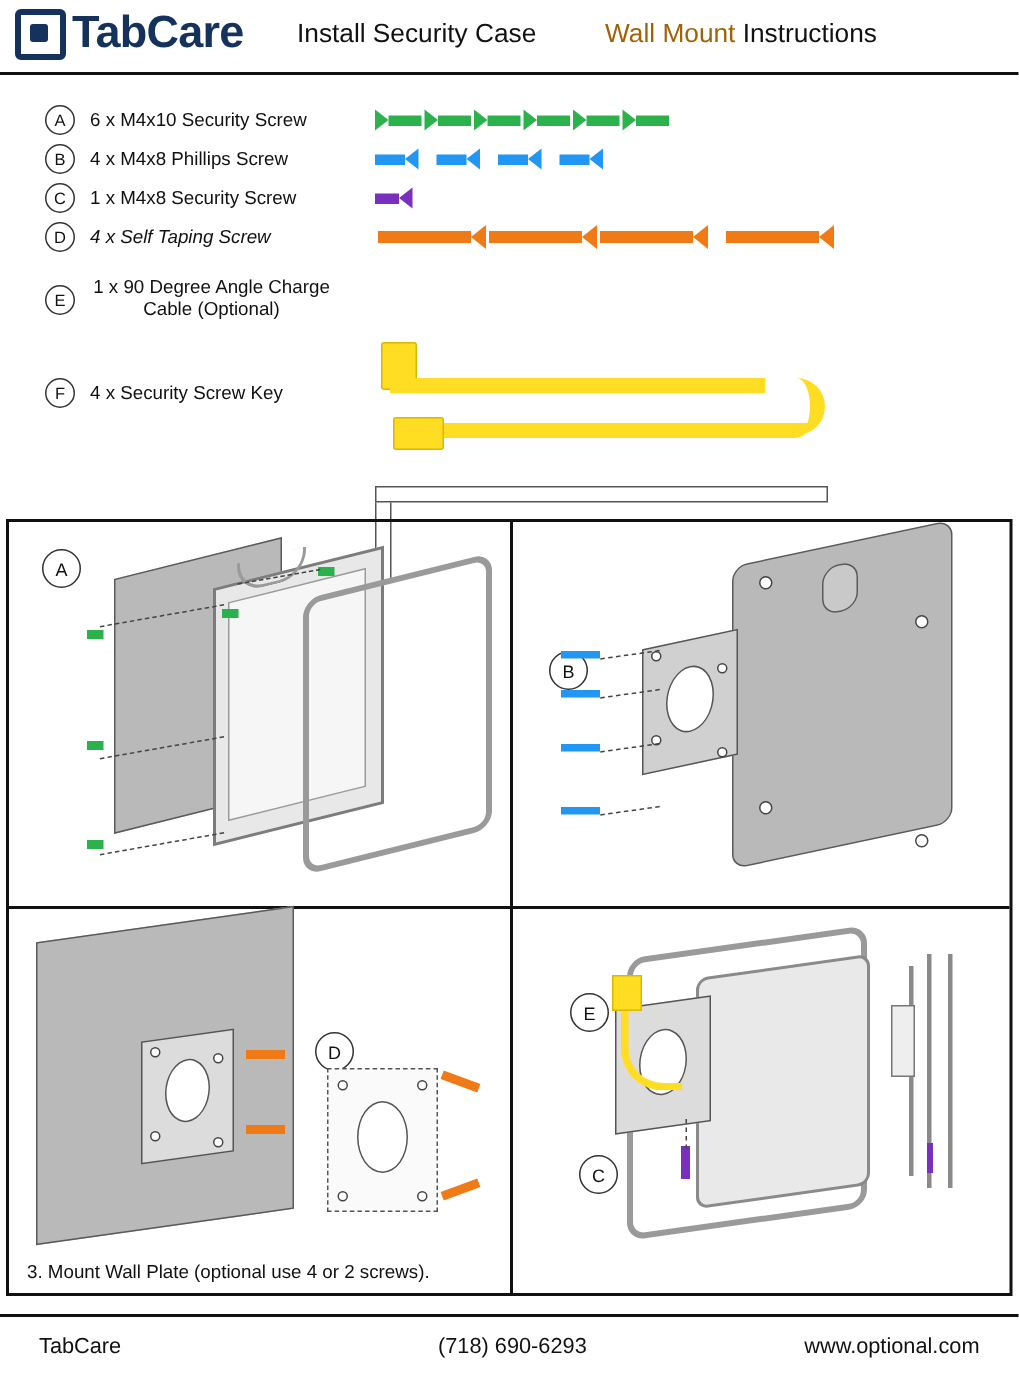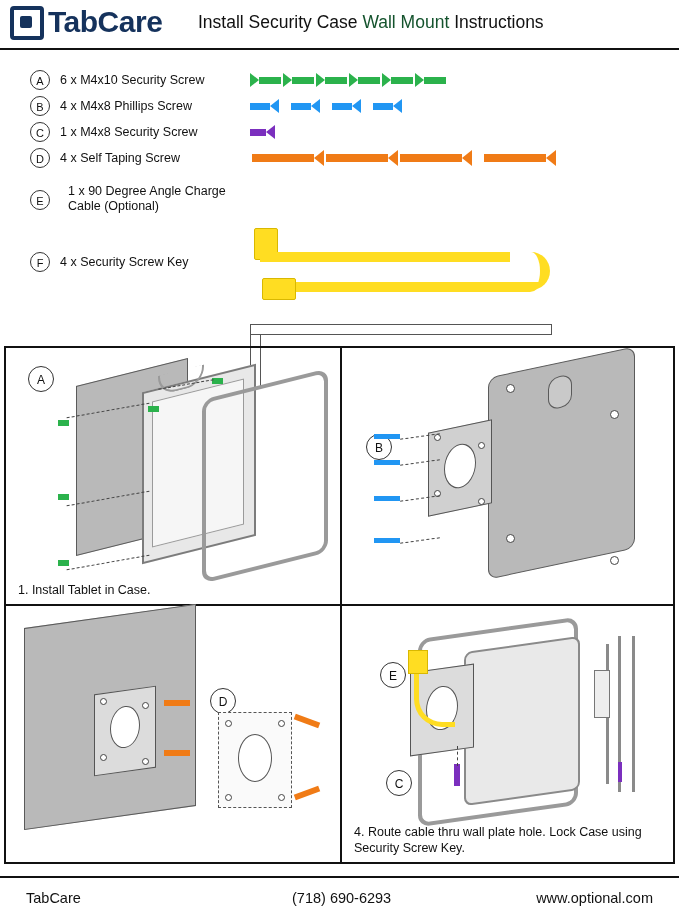--- a/index.html
+++ b/index.html
@@ -26,21 +26,21 @@
   }
   #logo-text{
     position:absolute;left:48px;top:5px;
     font-size:30px;font-weight:bold;color:#15325c;
     letter-spacing:-0.5px;
   }
   #header-title{
     position:absolute;left:198px;top:12px;
     font-size:17.5px;color:#111;white-space:nowrap;
   }
-  #header-title .accent{color:#14532d;}
+  #header-title .accent{color:#a16207;margin-left:41px;}
   #header-rule{
     position:absolute;left:0;top:48px;width:679px;height:2px;background:#111;
   }
 
   
   #parts{
     position:absolute;left:0;top:54px;width:679px;height:288px;
   }
   .part-row{position:absolute;left:0;width:679px;}
   .badge{
@@ -194,42 +194,42 @@
     <div class="badge" style="left:30px;top:0;">C</div>
     <div class="part-label" style="left:60px;top:3px;">1 x M4x8 Security Screw</div>
     <div class="screw" style="left:250px;top:3px;">
       <div class="p-shaft" style="position:absolute;left:0;top:3.5px;width:16px;"></div>
         <div class="p-head" style="position:absolute;left:16px;top:0;"></div>
     </div>
   </div>
 
   <div class="part-row" style="top:94px;">
     <div class="badge" style="left:30px;top:0;">D</div>
-    <div class="part-label" style="left:60px;top:3px;">4 x Self Taping Screw</div>
+    <div class="part-label" style="left:60px;top:3px;font-style:italic;">4 x Self Taping Screw</div>
     <div class="screw" style="left:252px;top:2px;">
       <div class="o-shaft" style="position:absolute;left:0;top:4px;width:62px;"></div>
         <div class="o-head" style="position:absolute;left:62px;top:0;"></div>
     </div>
     <div class="screw" style="left:326px;top:2px;">
       <div class="o-shaft" style="position:absolute;left:0;top:4px;width:62px;"></div>
         <div class="o-head" style="position:absolute;left:62px;top:0;"></div>
     </div>
     <div class="screw" style="left:400px;top:2px;">
       <div class="o-shaft" style="position:absolute;left:0;top:4px;width:62px;"></div>
         <div class="o-head" style="position:absolute;left:62px;top:0;"></div>
     </div>
     <div class="screw" style="left:484px;top:2px;">
       <div class="o-shaft" style="position:absolute;left:0;top:4px;width:62px;"></div>
         <div class="o-head" style="position:absolute;left:62px;top:0;"></div>
     </div>
   </div>
 
   <div class="part-row" style="top:130px;">
     <div class="badge" style="left:30px;top:6px;">E</div>
-    <div class="part-label" style="left:68px;top:0;width:180px;">1 x 90 Degree Angle Charge Cable (Optional)</div>
+    <div class="part-label" style="left:51px;top:0;width:180px;text-align:center;">1 x 90 Degree Angle Charge Cable (Optional)</div>
   </div>
   <div id="cable-wrap">
     <div class="cable-conn" style="left:6px;top:2px;width:22px;height:30px;"></div>
     <div class="cable-path" style="left:12px;top:26px;width:250px;height:0;border-width:10px 0 0 0;"></div>
     <div class="cable-path" style="left:252px;top:26px;width:40px;height:38px;border-left:0;border-right:10px solid #ffdd22;border-top:0;border-bottom:0;border-radius:0 28px 28px 0;"></div>
     <div class="cable-path" style="left:258px;top:56px;width:34px;height:0;border-width:0 0 10px 0;border-bottom:10px solid #ffdd22;border-radius:0 0 26px 0;"></div>
     <div class="cable-path" style="left:40px;top:56px;width:222px;height:0;border-width:10px 0 0 0;"></div>
     <div class="cable-conn" style="left:14px;top:52px;width:32px;height:20px;"></div>
   </div>
 
@@ -260,21 +260,20 @@
 
     <div class="mini-screw-g" style="left:142px;top:58px;"></div>
     <div class="dashline" style="left:60px;top:62px;width:84px;transform:rotate(-10deg);"></div>
     <div class="mini-screw-g" style="left:52px;top:72px;"></div>
     <div class="mini-screw-g" style="left:52px;top:146px;"></div>
     <div class="dashline" style="left:60px;top:150px;width:84px;transform:rotate(-10deg);"></div>
     <div class="mini-screw-g" style="left:52px;top:212px;"></div>
     <div class="dashline" style="left:60px;top:214px;width:84px;transform:rotate(-10deg);"></div>
     <div class="mini-screw-g" style="left:206px;top:30px;"></div>
     <div class="dashline" style="left:152px;top:36px;width:56px;transform:rotate(-10deg);"></div>
-    <div class="cell-caption">1. Install Tablet in Case.</div>
   </div>
 
   <div class="cell" id="cell2">
     <div class="cell-badge" style="left:24px;top:86px;">B</div>
 
     <div style="position:absolute;left:146px;top:14px;width:145px;height:200px;background:#b9b9b9;border:1.5px solid #5a5a5a;border-radius:10px;transform:skewY(-12deg);"></div>
     <div style="position:absolute;left:206px;top:28px;width:22px;height:30px;border:1.5px solid #5a5a5a;border-radius:11px;background:#c9c9c9;transform:skewY(-12deg);"></div>
     <div class="hole" style="left:164px;top:36px;width:7px;height:7px;"></div>
     <div class="hole" style="left:268px;top:62px;width:7px;height:7px;"></div>
     <div class="hole" style="left:164px;top:186px;width:7px;height:7px;"></div>
@@ -312,20 +311,21 @@
     <div class="cell-badge" style="left:204px;top:82px;">D</div>
 
     <div style="position:absolute;left:212px;top:106px;width:72px;height:94px;border:1.2px dashed #555;background:#fafafa;"></div>
     <div style="position:absolute;left:232px;top:128px;width:32px;height:46px;border:1.2px solid #555;border-radius:50%;background:#fff;"></div>
     <div class="hole" style="left:219px;top:114px;width:5px;height:5px;"></div>
     <div class="hole" style="left:272px;top:114px;width:5px;height:5px;"></div>
     <div class="hole" style="left:219px;top:188px;width:5px;height:5px;"></div>
     <div class="hole" style="left:272px;top:188px;width:5px;height:5px;"></div>
     <div class="mini-screw-o" style="left:288px;top:112px;transform:rotate(20deg);"></div>
     <div class="mini-screw-o" style="left:288px;top:184px;transform:rotate(-20deg);"></div>
+    <div class="cell-caption">3. Mount Wall Plate (optional use 4 or 2 screws).</div>
   </div>
 
   <div class="cell" id="cell4">
     <div class="cell-badge" style="left:38px;top:56px;">E</div>
     <div class="cell-badge" style="left:44px;top:164px;">C</div>
 
     <div class="frame" style="left:76px;top:22px;width:152px;height:180px;transform:skewY(-8deg);"></div>
     <div style="position:absolute;left:122px;top:38px;width:112px;height:150px;background:#e9e9e9;border:2px solid #8a8a8a;border-radius:8px;transform:skewY(-8deg);"></div>
 
     <div style="position:absolute;left:68px;top:62px;width:62px;height:82px;background:#dcdcdc;border:1.2px solid #555;transform:skewY(-8deg);"></div>
@@ -334,21 +334,20 @@
     <div style="position:absolute;left:66px;top:44px;width:18px;height:22px;background:#ffdd22;border:1px solid #d9b800;"></div>
 
     <div style="position:absolute;left:112px;top:158px;width:6px;height:22px;background:#7b2fbe;"></div>
     <div class="dashline-v" style="left:115px;top:140px;height:20px;"></div>
 
     <div style="position:absolute;left:264px;top:38px;width:3px;height:140px;background:#8a8a8a;"></div>
     <div style="position:absolute;left:276px;top:30px;width:3px;height:156px;background:#8a8a8a;"></div>
     <div style="position:absolute;left:290px;top:30px;width:3px;height:156px;background:#8a8a8a;"></div>
     <div style="position:absolute;left:252px;top:64px;width:14px;height:46px;border:1px solid #777;background:#eee;"></div>
     <div style="position:absolute;left:276px;top:156px;width:4px;height:20px;background:#7b2fbe;"></div>
-    <div class="cell-caption">4. Route cable thru wall plate hole. Lock Case using Security Screw Key.</div>
   </div>
 </div>
 
 <div id="footer-rule"></div>
 <div id="footer">
   <div class="f-left">TabCare</div>
   <div class="f-mid">(718) 690-6293</div>
   <div class="f-right">www.optional.com</div>
 </div>
 

